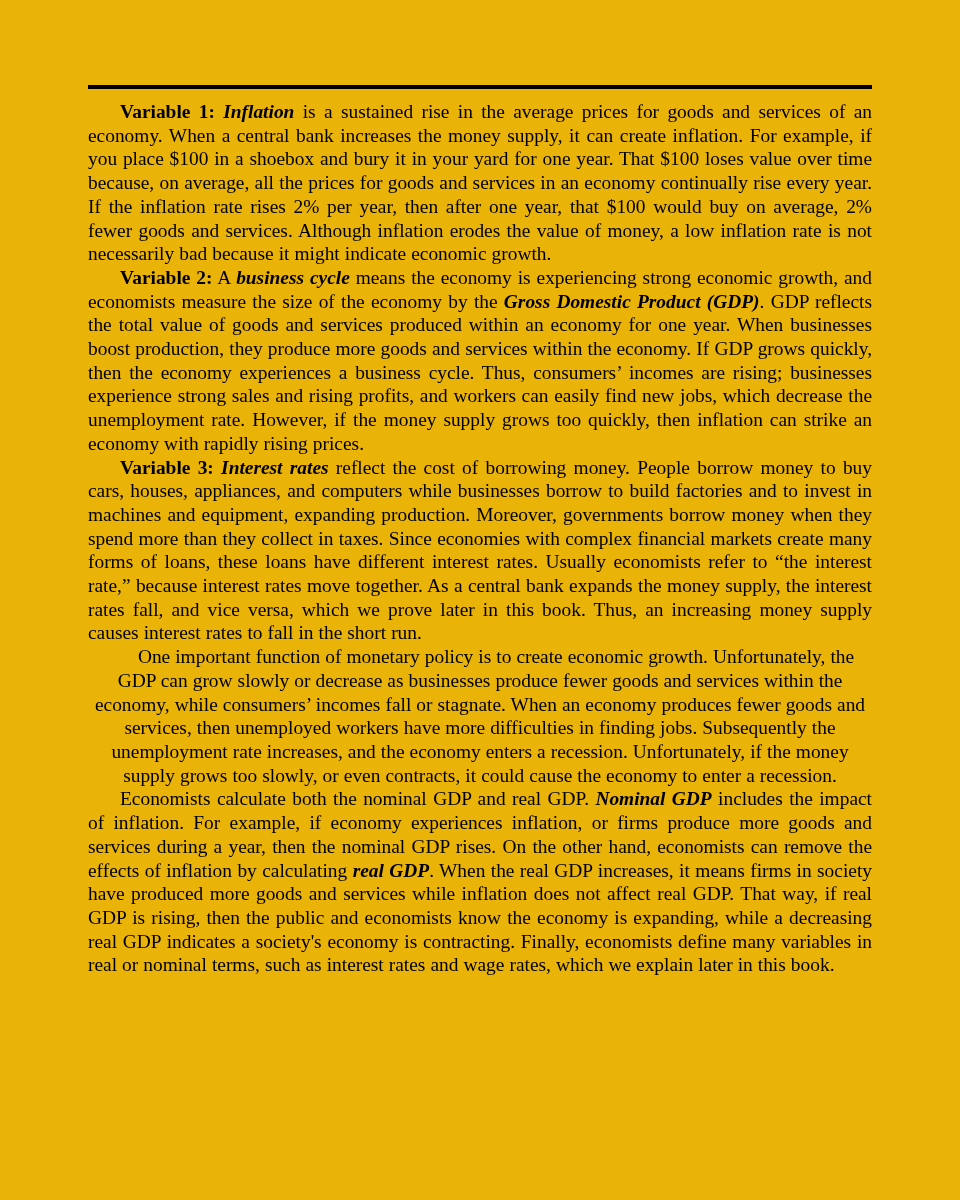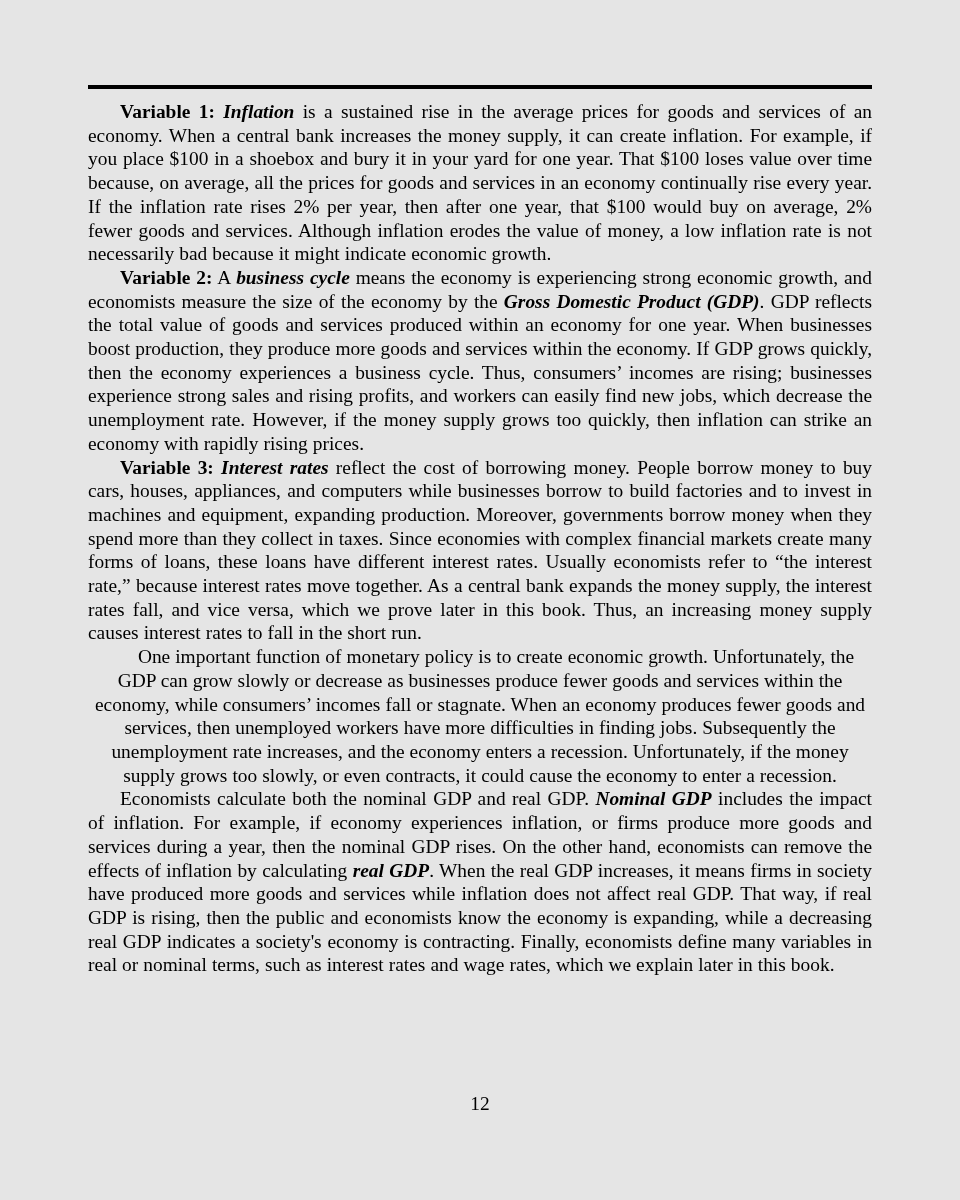--- a/index.html
+++ b/index.html
@@ -16,21 +16,21 @@
     color: #000000;
     overflow: hidden;
   }
 
   .page {
     position: absolute;
     left: 0;
     top: 0;
     width: 960px;
     height: 1200px;
-    background: #e5e5e5;
+    background: #eab308;
   }
 
   
   .header-rule {
     position: absolute;
     left: 88px;
     top: 85px;
     width: 784px;
     height: 4px;
     background: #000000;
@@ -102,15 +102,14 @@
     <p class="para ragged">
       <span>One important function of monetary policy is to create economic growth. Unfortunately, the GDP can grow slowly or decrease as businesses produce fewer goods and services within the economy, while consumers’ incomes fall or stagnate. When an economy produces fewer goods and services, then unemployed workers have more difficulties in finding jobs. Subsequently the unemployment rate increases, and the economy enters a recession. Unfortunately, if the money supply grows too slowly, or even contracts, it could cause the economy to enter a recession.</span>
     </p>
 
     <p class="para">
       <span>Economists calculate both the nominal GDP and real GDP. </span><em class="term">Nominal GDP</em><span> includes the impact of inflation. For example, if economy experiences inflation, or firms produce more goods and services during a year, then the nominal GDP rises. On the other hand, economists can remove the effects of inflation by calculating </span><em class="term">real GDP</em><span>. When the real GDP increases, it means firms in society have produced more goods and services while inflation does not affect real GDP. That way, if real GDP is rising, then the public and economists know the economy is expanding, while a decreasing real GDP indicates a society's economy is contracting. Finally, economists define many variables in real or nominal terms, such as interest rates and wage rates, which we explain later in this book.</span>
     </p>
 
   </div>
 
-  <div class="page-number">12</div>
 
 </div>
 
 </body></html>

